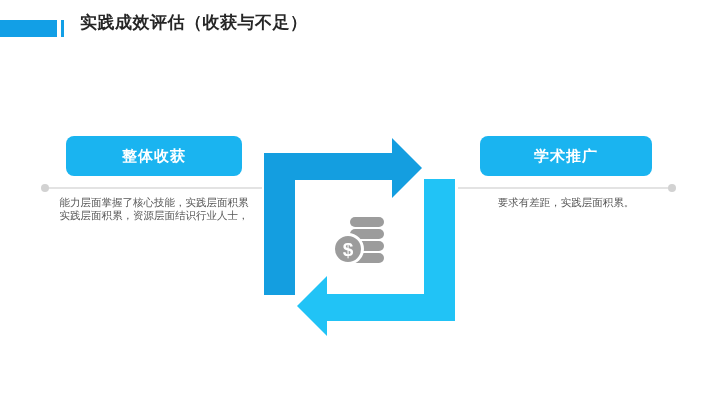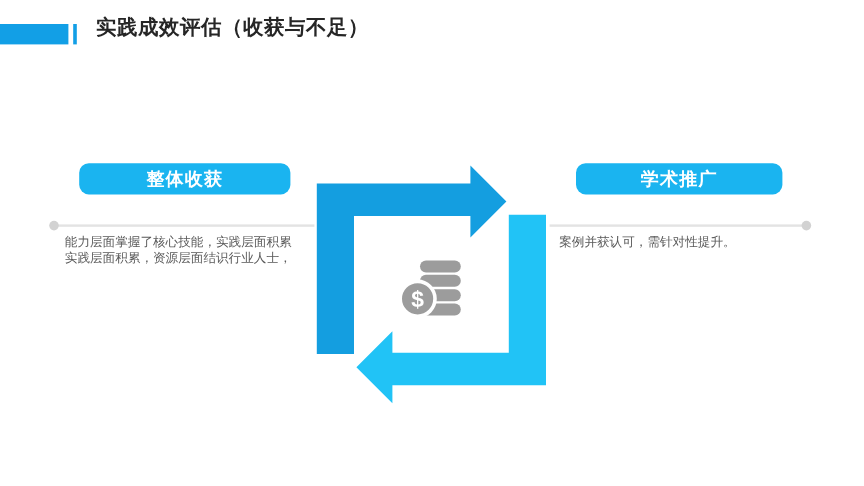--- a/index.html
+++ b/index.html
@@ -30,34 +30,34 @@
     background:var(--line-gray,#e3e3e3);
   }
   .dot{
     position:absolute;top:184px;width:8px;height:8px;border-radius:50%;
     background:var(--dot-gray,#d2d2d2);
   }
   .dot-left{left:41px;}
   .dot-right{left:668px;}
   
   .btn{
-    position:absolute;top:136px;height:26px;border-radius:8px;
+    position:absolute;top:136px;height:40px;border-radius:8px;
     background:var(--button-blue,#1ab4f0);
     color:#ffffff;font-size:15px;font-weight:bold;
     display:flex;align-items:center;justify-content:center;
     letter-spacing:1px;cursor:pointer;border:none;
     z-index:3;
   }
   .btn-left{left:66px;width:176px;}
   .btn-right{left:480px;width:172px;}
   
   .body-text{
     position:absolute;top:196px;width:200px;
     font-size:10.5px;line-height:13px;color:var(--text-gray,#595959);
-    z-index:3;
+    text-align:center;z-index:3;
   }
   .body-left{left:54px;}
   .body-right{left:466px;}
   
   .cycle-graphic{
     position:absolute;left:240px;top:125px;width:230px;height:225px;
     z-index:2;
   }
   .arrow-dark{fill:var(--arrow-dark,#149ee0);}
   .arrow-light{fill:var(--arrow-light,#21c3f6);}
@@ -81,21 +81,21 @@
   <div class="dot dot-right"></div>
 
   <div class="btn btn-left">整体收获</div>
   <div class="body-text body-left">
     <div>能力层面掌握了核心技能，实践层面积累</div>
     <div>实践层面积累，资源层面结识行业人士，</div>
   </div>
 
   <div class="btn btn-right">学术推广</div>
   <div class="body-text body-right">
-    <div>案例并获认可，需针对性提升。</div>
+    <div>要求有差距，实践层面积累。</div>
   </div>
 
   <svg class="cycle-graphic" viewBox="240 125 230 225" xmlns="http://www.w3.org/2000/svg">
 
     <rect x="262" y="150" width="196" height="190" fill="#ffffff"></rect>
 
     <path class="arrow-dark" d="M264,295 L264,153 L392,153 L392,138 L422,168 L392,198 L392,180 L295,180 L295,295 Z"></path>
 
     <path class="arrow-light" d="M455,179 L455,321 L327,321 L327,336 L297,306 L327,276 L327,294 L424,294 L424,179 Z"></path>
 

